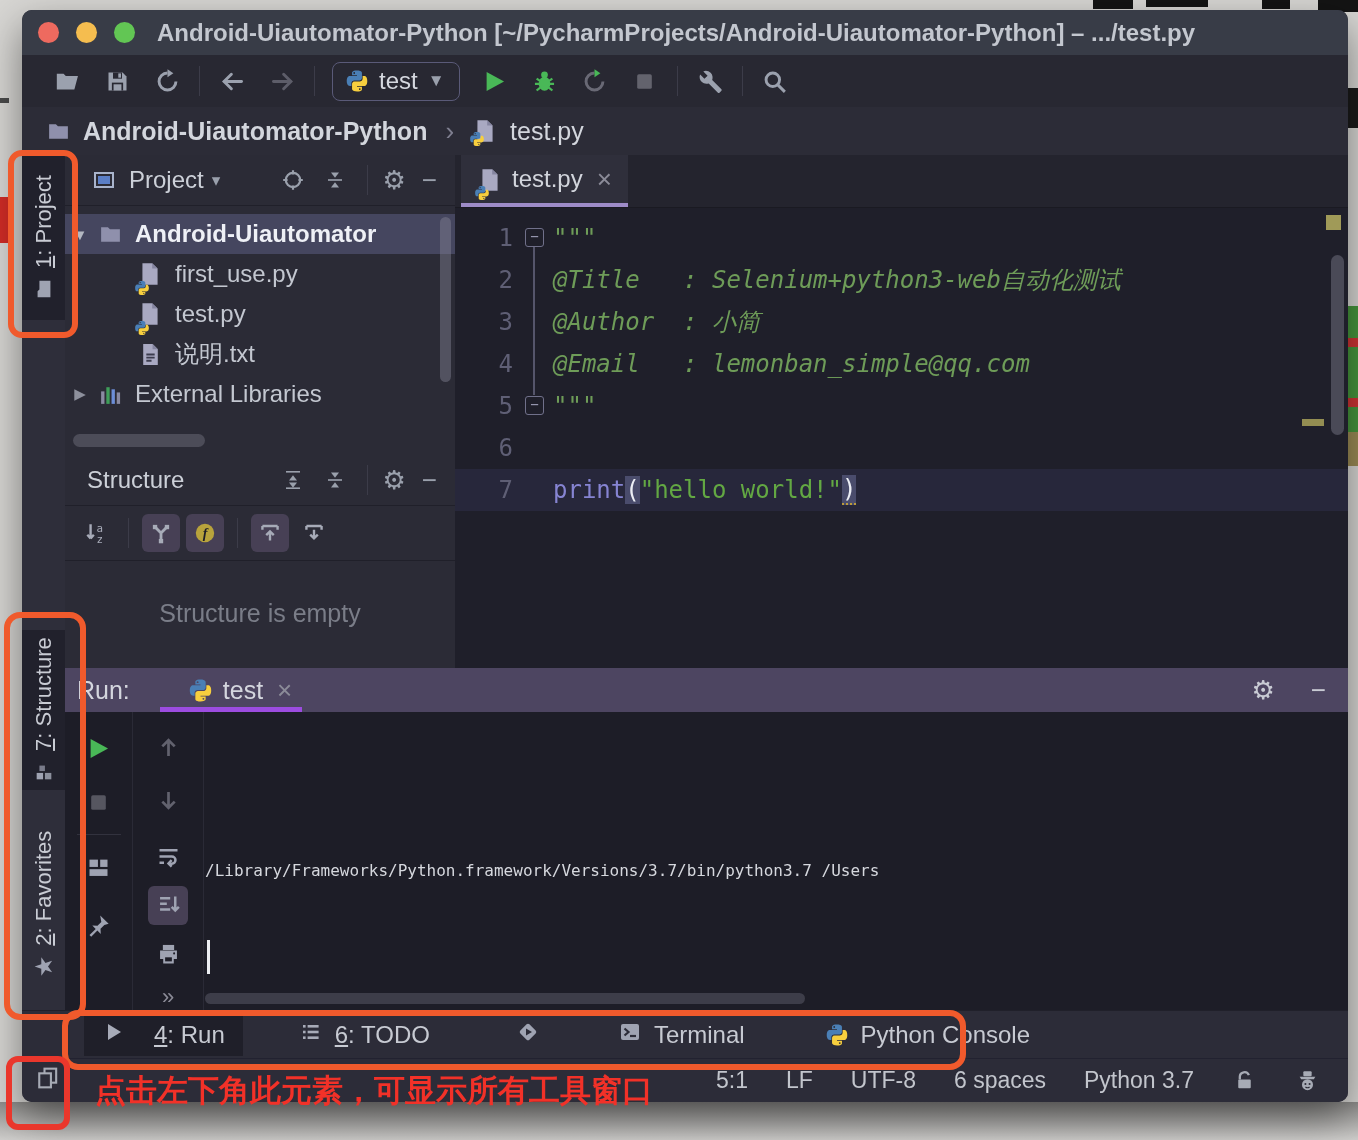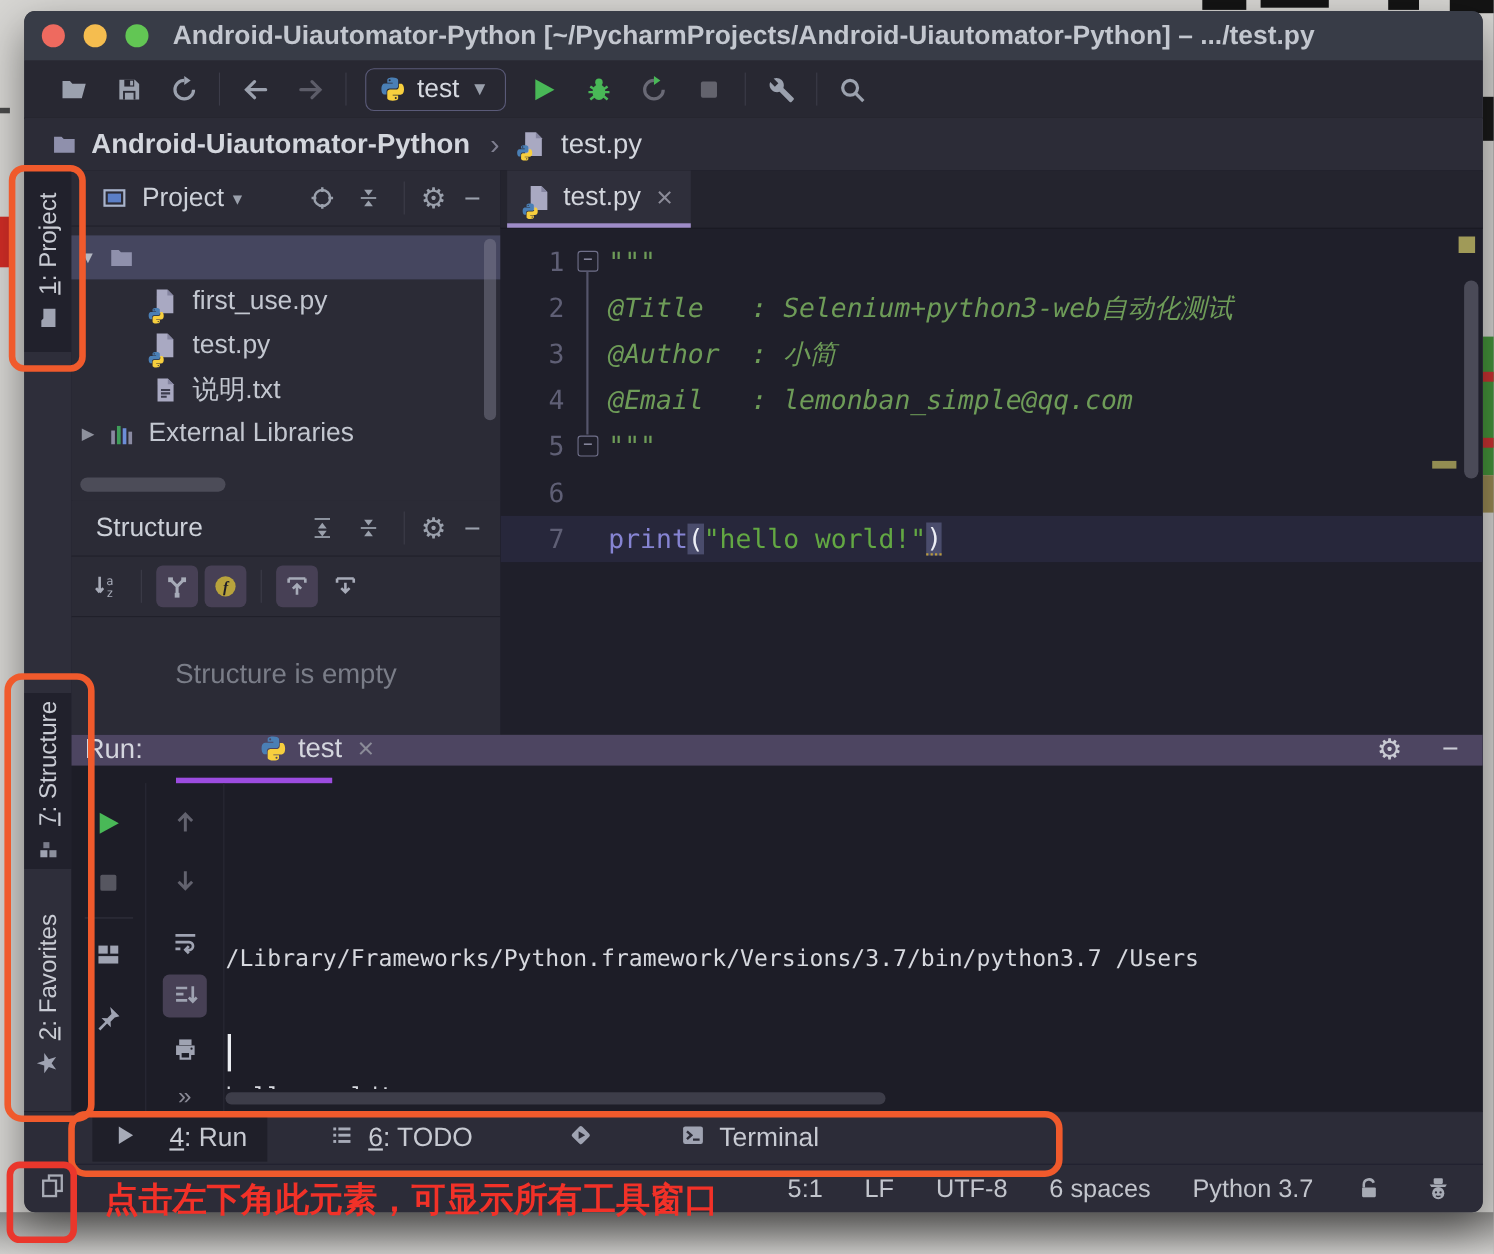--- a/index.html
+++ b/index.html
@@ -93,36 +93,36 @@
   .doc{color:#6e9c58;font-style:italic;}
   .kw{color:#8684d2;text-align:right;}
   .str{color:#63a843;}
   .paren{background:#4a4c6c;color:#eceef5;}
   .sq{border-bottom:2px dotted #bb9b3c;}
   .insq{position:absolute;right:7px;top:60px;width:15px;height:15px;background:#a09a58;}
   .ethumb{position:absolute;right:4px;top:100px;width:13px;height:180px;border-radius:7px;background:#4a4a57;}
   .emark{position:absolute;right:24px;top:264px;width:22px;height:7px;background:#938d52;}
   
   .run{position:absolute;left:43px;top:658px;right:0;height:342px;background:#1d1d27;}
-  .runhdr{position:absolute;top:0;left:0;right:0;height:28px;background:#4d4561;display:flex;
-          align-items:flex-end;font-size:25px;color:#d4d6de;gap:48px;}
+  .runhdr{position:absolute;top:0;left:0;right:0;height:44px;background:#4d4561;display:flex;
+          align-items:center;font-size:25px;color:#d4d6de;}
   .runlbl{margin-left:12px;}
   .runtab{display:flex;align-items:center;gap:10px;margin-left:58px;}
   .runtab svg{width:25px;height:25px;display:block;}
   .rtul{position:absolute;left:95px;top:39px;width:142px;height:5px;background:#9c4ce0;}
   .rhicons{margin-left:auto;display:flex;align-items:center;gap:36px;padding-right:22px;color:#c9cbd4;}
   .runbody{position:absolute;top:44px;left:0;right:0;bottom:0;}
   .rcol{position:absolute;top:0;bottom:0;display:flex;flex-direction:column;align-items:center;color:#9fa3b2;}
   .rcol1{left:0;width:67px;border-right:1px solid #2a2a36;}
   .rcol2{left:68px;width:70px;border-right:1px solid #2a2a36;}
   .rci{width:40px;height:40px;display:flex;align-items:center;justify-content:center;border-radius:6px;}
   .rci svg{width:27px;height:27px;}
   .rdiv{width:44px;height:1px;background:#32323e;margin:12px 0;}
   .console{position:absolute;left:140px;top:44px;right:0;bottom:20px;overflow:hidden;
-           font-family:"DejaVu Sans Mono",monospace;font-size:21px;color:#d6d8de;
+           font-family:"DejaVu Sans Mono",monospace;font-size:16px;color:#d6d8de;
            line-height:42px;padding-top:10px;white-space:pre;}
   .cline{min-height:42px;}
   .ccaret{position:absolute;left:142px;top:228px;width:3px;height:34px;background:#eceef2;}
   .chscroll{position:absolute;left:140px;bottom:6px;width:600px;height:11px;border-radius:6px;background:#3d3d49;}
   
   .twbar{position:absolute;left:0;right:0;top:1000px;height:48px;background:#2c2c38;
          border-top:1px solid #20202a;display:flex;align-items:center;font-size:24px;color:#c7cad2;}
   .twb{display:flex;align-items:center;gap:12px;padding:0 18px;height:42px;}
   .twb svg{width:24px;height:24px;}
   .twb.active{background:#1f1f29;}
@@ -325,20 +325,21 @@
       <span class="mini" style="margin:0 8px;">−</span>
     </div>
     <div class="tree">
       <div class="trow sel">
         <span class="caret">▼</span>
         <span class="ticon" style="color:#8f90ac;">
             <svg viewBox="0 0 24 24">
               <path d="M3 5h6.5l2 2H21v12H3z" fill="currentColor"></path>
             </svg>
           </span>
+        <span>Android-Uiautomator</span>
       </div>
       <div class="trow" style="padding-left:70px;">
         <span class="ticon">
             <span class="fileic"><span class="pg"><svg viewBox="0 0 24 24">
                   <path d="M5 2h9l5 5v15H5z" fill="#a9a9c2"></path>
                   <path d="M14 2v5h5z" fill="#8585a0"></path>
                 </svg></span><span class="ov"><svg viewBox="0 0 32 32">
                   <path fill="#4a7fb5" d="M15.9 2c-7 0-6.5 3-6.5 3v3.2h6.6v1H6.8S2.3 8.7 2.3 15.8 6.2 22.6 6.2 22.6h2.3v-3.3s-.1-3.9 3.8-3.9h6.6s3.7.1 3.7-3.6V5.6S23.2 2 15.9 2zm-3.6 2.1a1.2 1.2 0 1 1 0 2.4 1.2 1.2 0 0 1 0-2.4z"></path>
                   <path fill="#f7cf3e" d="M16.1 30c7 0 6.5-3 6.5-3v-3.2H16v-1h9.2s4.5.5 4.5-6.6-3.9-6.8-3.9-6.8h-2.3v3.3s.1 3.9-3.8 3.9h-6.6s-3.7-.1-3.7 3.6v6.2S8.8 30 16.1 30zm3.6-2.1a1.2 1.2 0 1 1 0-2.4 1.2 1.2 0 0 1 0 2.4z"></path>
                 </svg></span></span>
@@ -622,20 +623,29 @@
           </svg></span>
     </span>
     <span class="twb" style="margin-left:42px;">
       <span><svg viewBox="0 0 24 24">
             <rect x="3" y="4" width="18" height="16" rx="2" fill="#9fa3b2"></rect>
             <path d="M6.5 8.5l4 3.5-4 3.5" stroke="#2c2c38" stroke-width="2.2" fill="none"></path>
             <path d="M12 16h6" stroke="#2c2c38" stroke-width="2.2"></path>
           </svg></span>
       <span>Terminal</span>
     </span>
+    <span class="twb" style="margin-left:44px;">
+      <span style="display:flex;width:24px;height:24px;">
+          <svg viewBox="0 0 32 32">
+            <path fill="#4a7fb5" d="M15.9 2c-7 0-6.5 3-6.5 3v3.2h6.6v1H6.8S2.3 8.7 2.3 15.8 6.2 22.6 6.2 22.6h2.3v-3.3s-.1-3.9 3.8-3.9h6.6s3.7.1 3.7-3.6V5.6S23.2 2 15.9 2zm-3.6 2.1a1.2 1.2 0 1 1 0 2.4 1.2 1.2 0 0 1 0-2.4z"></path>
+            <path fill="#f7cf3e" d="M16.1 30c7 0 6.5-3 6.5-3v-3.2H16v-1h9.2s4.5.5 4.5-6.6-3.9-6.8-3.9-6.8h-2.3v3.3s.1 3.9-3.8 3.9h-6.6s-3.7-.1-3.7 3.6v6.2S8.8 30 16.1 30zm3.6-2.1a1.2 1.2 0 1 1 0-2.4 1.2 1.2 0 0 1 0 2.4z"></path>
+          </svg>
+        </span>
+      <span>Python Console</span>
+    </span>
   </div>
 
   <div class="statusbar">
     <span class="swicon"><svg viewBox="0 0 24 24" fill="none" stroke="currentColor" stroke-width="1.8">
           <rect x="9" y="4" width="10" height="12"></rect>
           <rect x="4.5" y="8" width="10" height="12" fill="#2c2c38"></rect>
         </svg></span>
     <span class="stitems">
       <span>5:1</span>
       <span>LF</span>

